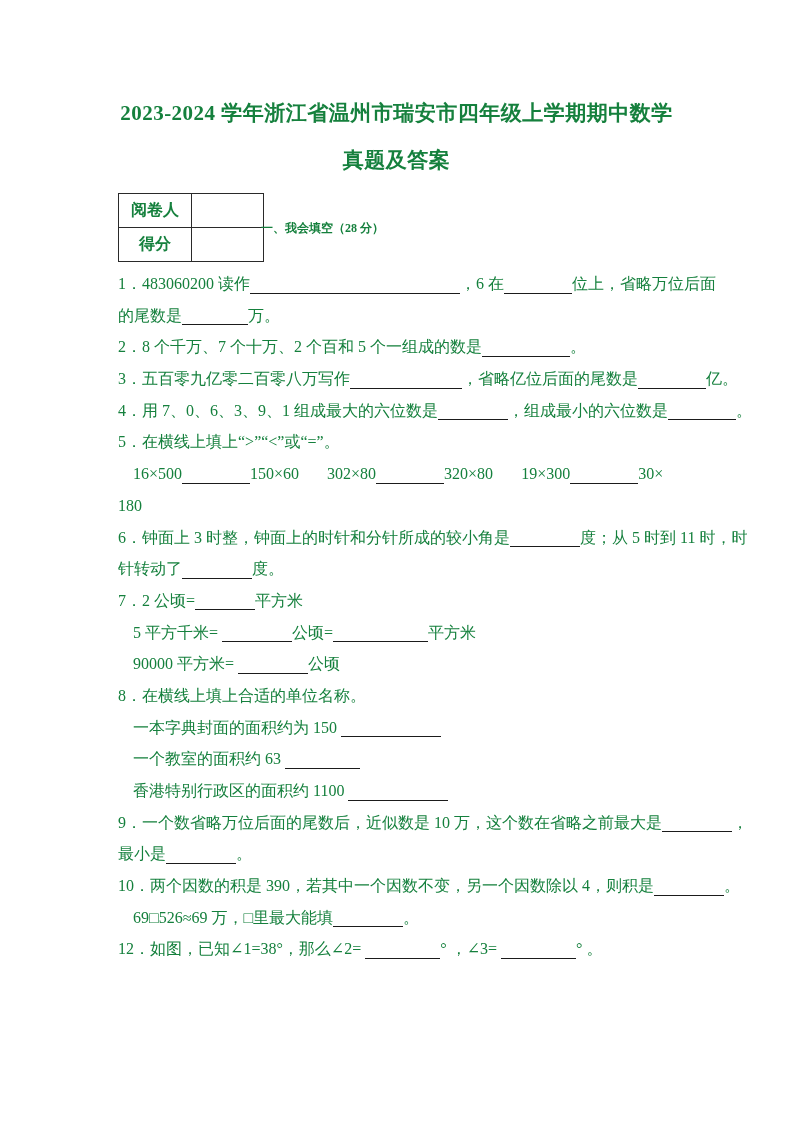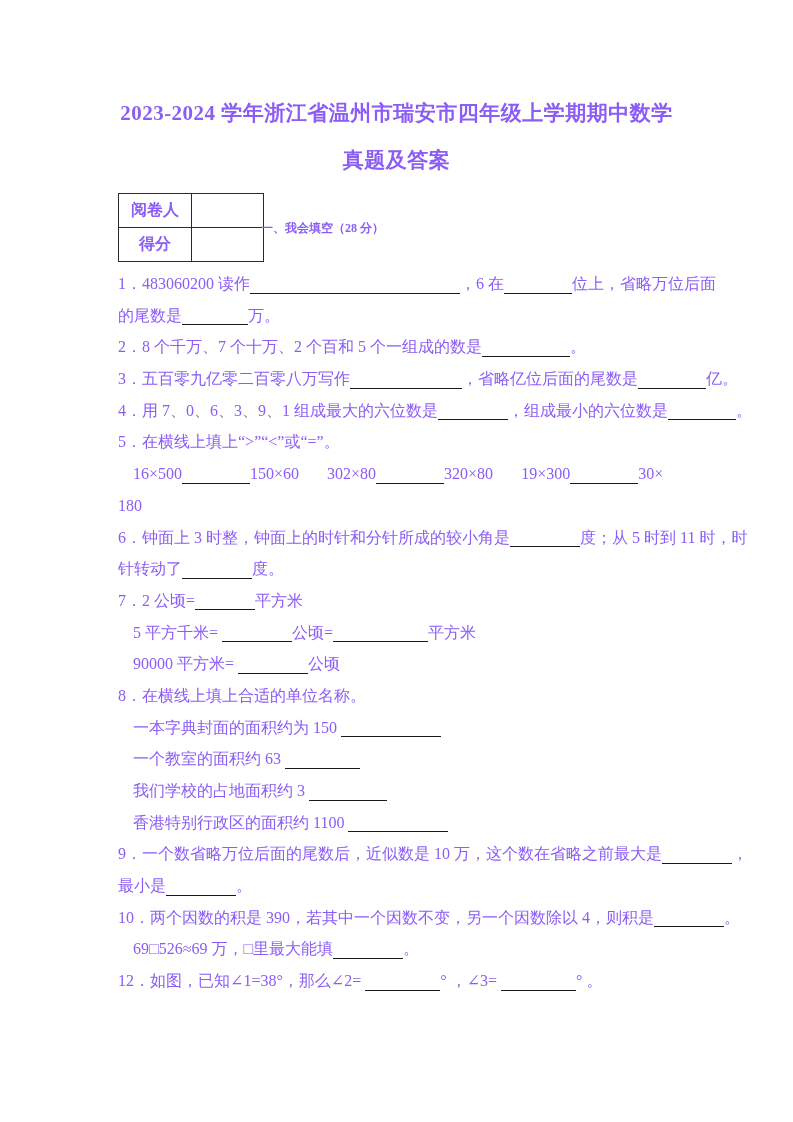--- a/index.html
+++ b/index.html
@@ -2,21 +2,21 @@
 <html><head>
 <meta charset="utf-8">
 <style>
   html, body { margin: 0; padding: 0; background: #e8e8e8; }
   .page {
     position: relative;
     width: 793px;
     height: 1122px;
     margin: 0 auto;
     background: #ffffff;
-    color: #8b5cf6;
+    color: #15803d;
     font-family: "Liberation Serif", "DejaVu Serif", serif;
     overflow: hidden;
   }
   .title {
     margin: 0;
     padding-top: 90px;
     text-align: center;
     font-size: 21px;
     font-weight: bold;
     line-height: 47px;
@@ -115,21 +115,20 @@
       <div class="q-line indent"><span class="q-text">16×500</span><span class="blank" style="width: 68px;"></span><span class="q-text">150×60</span><span class="gap" style="width: 28px;"></span><span class="q-text">302×80</span><span class="blank" style="width: 68px;"></span><span class="q-text">320×80</span><span class="gap" style="width: 28px;"></span><span class="q-text">19×300</span><span class="blank" style="width: 68px;"></span><span class="q-text">30×</span></div>
       <div class="q-line"><span class="q-text">180</span></div>
       <div class="q-line"><span class="q-text">6．钟面上 3 时整，钟面上的时针和分针所成的较小角是</span><span class="blank" style="width: 70px;"></span><span class="q-text">度；从 5 时到 11 时，时</span></div>
       <div class="q-line"><span class="q-text">针转动了</span><span class="blank" style="width: 70px;"></span><span class="q-text">度。</span></div>
       <div class="q-line"><span class="q-text">7．2 公顷=</span><span class="blank" style="width: 60px;"></span><span class="q-text">平方米</span></div>
       <div class="q-line indent"><span class="q-text">5 平方千米= </span><span class="blank" style="width: 70px;"></span><span class="q-text">公顷=</span><span class="blank" style="width: 95px;"></span><span class="q-text">平方米</span></div>
       <div class="q-line indent"><span class="q-text">90000 平方米= </span><span class="blank" style="width: 70px;"></span><span class="q-text">公顷</span></div>
       <div class="q-line"><span class="q-text">8．在横线上填上合适的单位名称。</span></div>
       <div class="q-line indent"><span class="q-text">一本字典封面的面积约为 150 </span><span class="blank" style="width: 100px;"></span></div>
       <div class="q-line indent"><span class="q-text">一个教室的面积约 63 </span><span class="blank" style="width: 75px;"></span></div>
-      <div class="q-line indent"><span class="q-text">我们学校的占地面积约 3 </span><span class="blank" style="width: 78px;"></span></div>
       <div class="q-line indent"><span class="q-text">香港特别行政区的面积约 1100 </span><span class="blank" style="width: 100px;"></span></div>
       <div class="q-line"><span class="q-text">9．一个数省略万位后面的尾数后，近似数是 10 万，这个数在省略之前最大是</span><span class="blank" style="width: 70px;"></span><span class="q-text">，</span></div>
       <div class="q-line"><span class="q-text">最小是</span><span class="blank" style="width: 70px;"></span><span class="q-text">。</span></div>
       <div class="q-line"><span class="q-text">10．两个因数的积是 390，若其中一个因数不变，另一个因数除以 4，则积是</span><span class="blank" style="width: 70px;"></span><span class="q-text">。</span></div>
       <div class="q-line indent"><span class="q-text">69□526≈69 万，□里最大能填</span><span class="blank" style="width: 70px;"></span><span class="q-text">。</span></div>
       <div class="q-line"><span class="q-text">12．如图，已知∠1=38°，那么∠2= </span><span class="blank" style="width: 75px;"></span><span class="q-text">° ，∠3= </span><span class="blank" style="width: 75px;"></span><span class="q-text">° 。</span></div>
     </div>
 
 </div>
 

